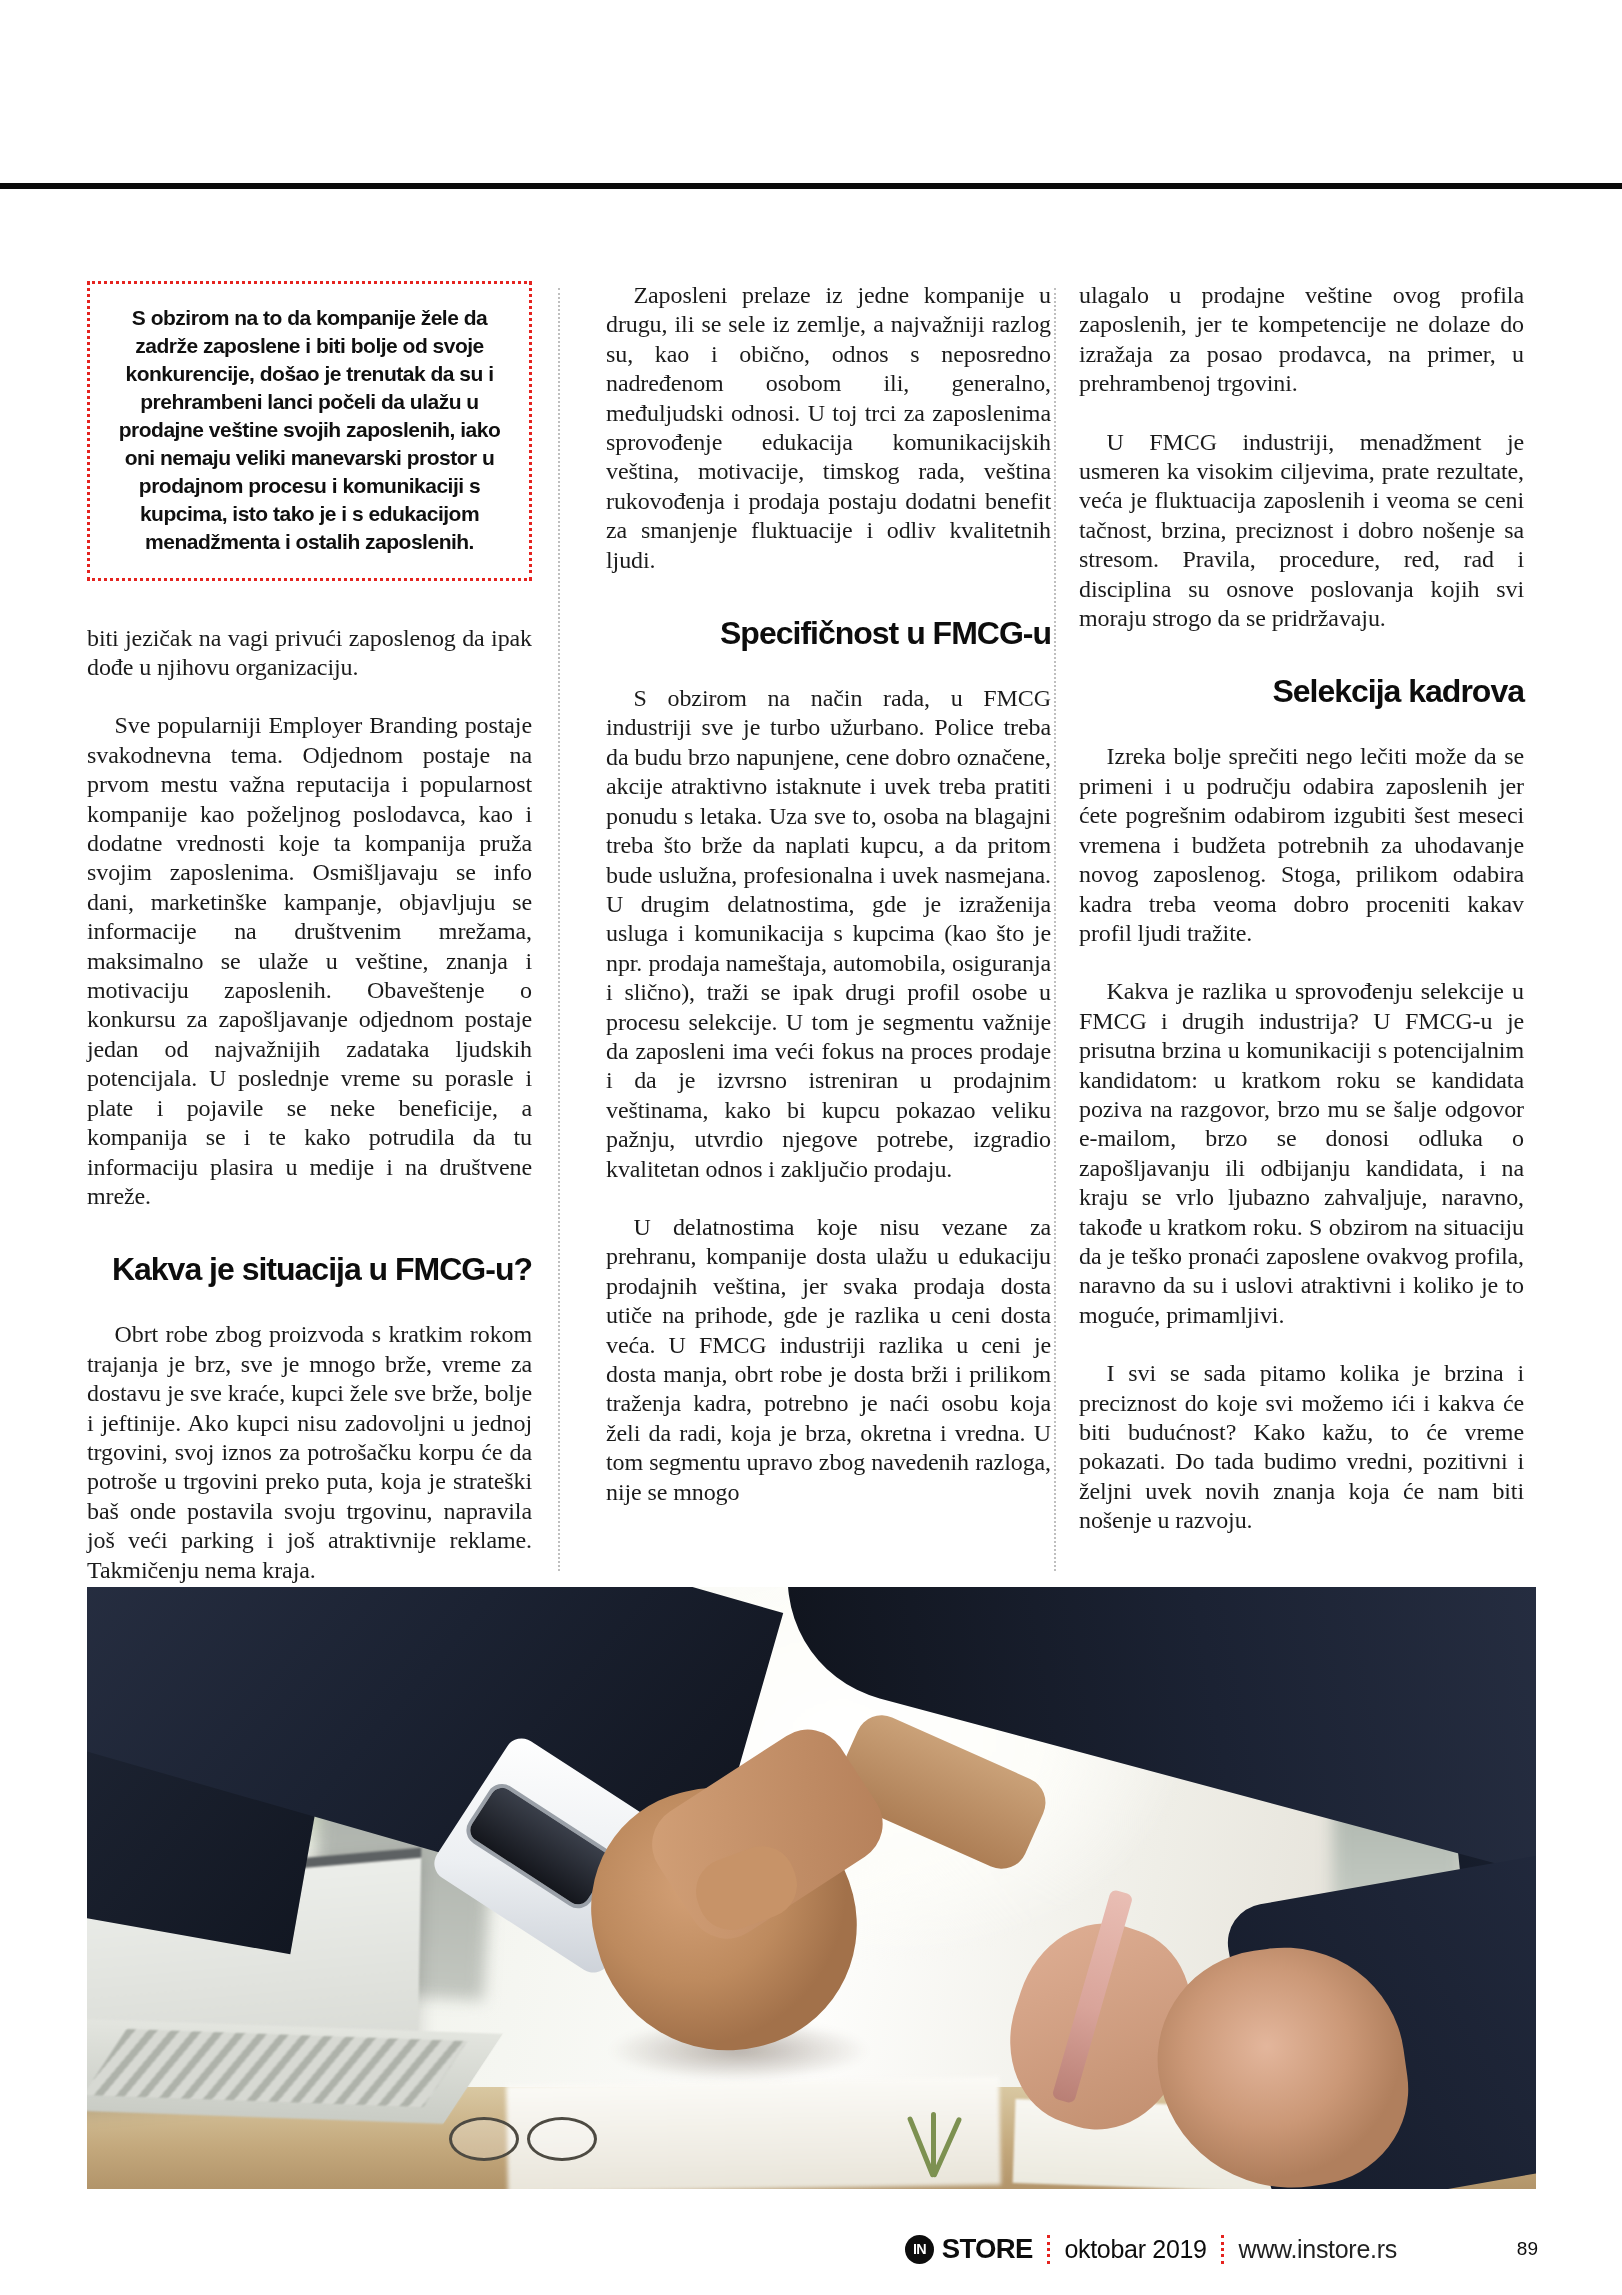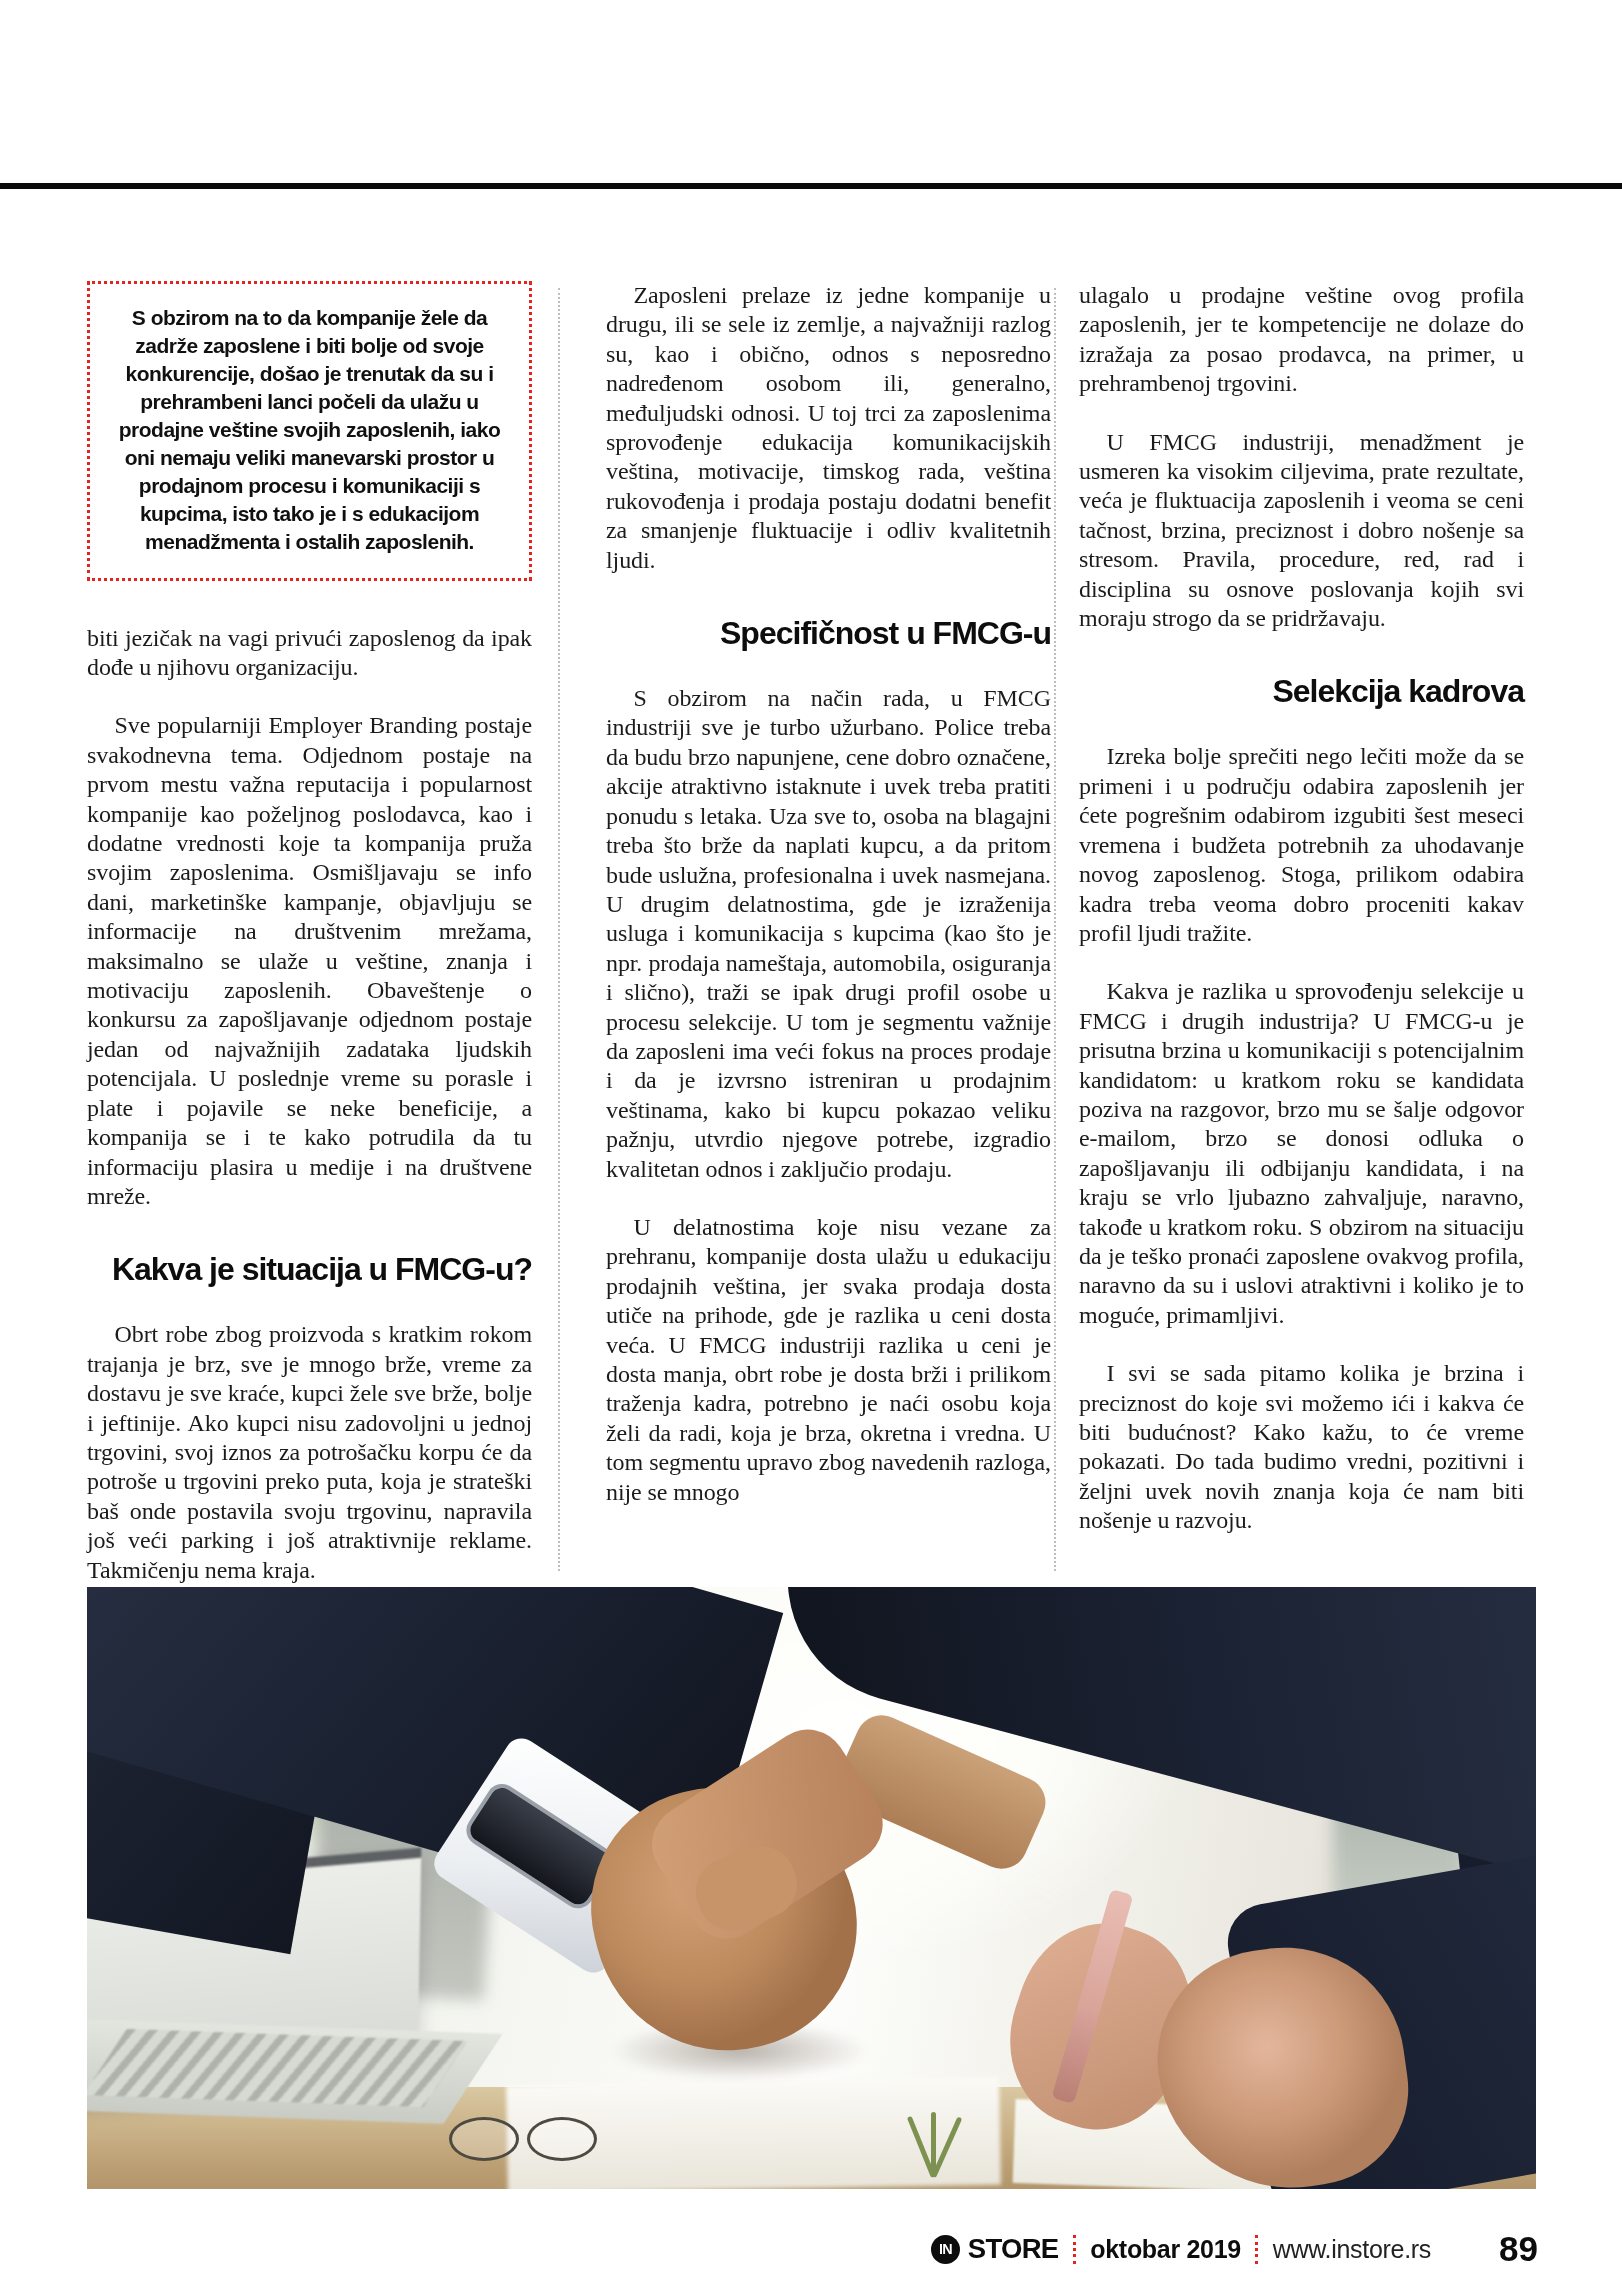--- a/index.html
+++ b/index.html
@@ -119,23 +119,23 @@
     position:absolute;right:85px;top:2228px;height:42px;display:flex;align-items:center;
     font-family:"Liberation Sans",sans-serif;color:#0d0d0d;
   }
   .logo-circle{
     width:29px;height:29px;border-radius:50%;background:#0d0d0d;color:#ffffff;
     display:flex;align-items:center;justify-content:center;
     font-weight:bold;font-size:14.4px;letter-spacing:-0.7px;margin-right:7.9px;
   }
   .logo-store{font-weight:bold;font-size:27.5px;letter-spacing:-0.7px;}
   .dot-sep{width:0;height:29px;border-left:3.3px dotted #e5231f;margin:0 14.4px;}
-  .footer-issue{font-weight:bold;font-size:25px;letter-spacing:-0.3px;}
+  .footer-issue{font-weight:normal;font-size:25px;letter-spacing:-0.3px;}
   .footer-site{font-size:25px;color:#222;letter-spacing:-0.3px;}
-  .page-number{font-weight:bold;font-size:35px;margin-left:68px;}
+  .page-number{font-weight:normal;font-size:19px;margin-left:120px;}
 </style>
 </head>
 <body>
 
 <div id="page">
 
   <div class="top-rule"></div>
 
   <div class="col-divider" id="divider1"></div>
   <div class="col-divider" id="divider2"></div>

